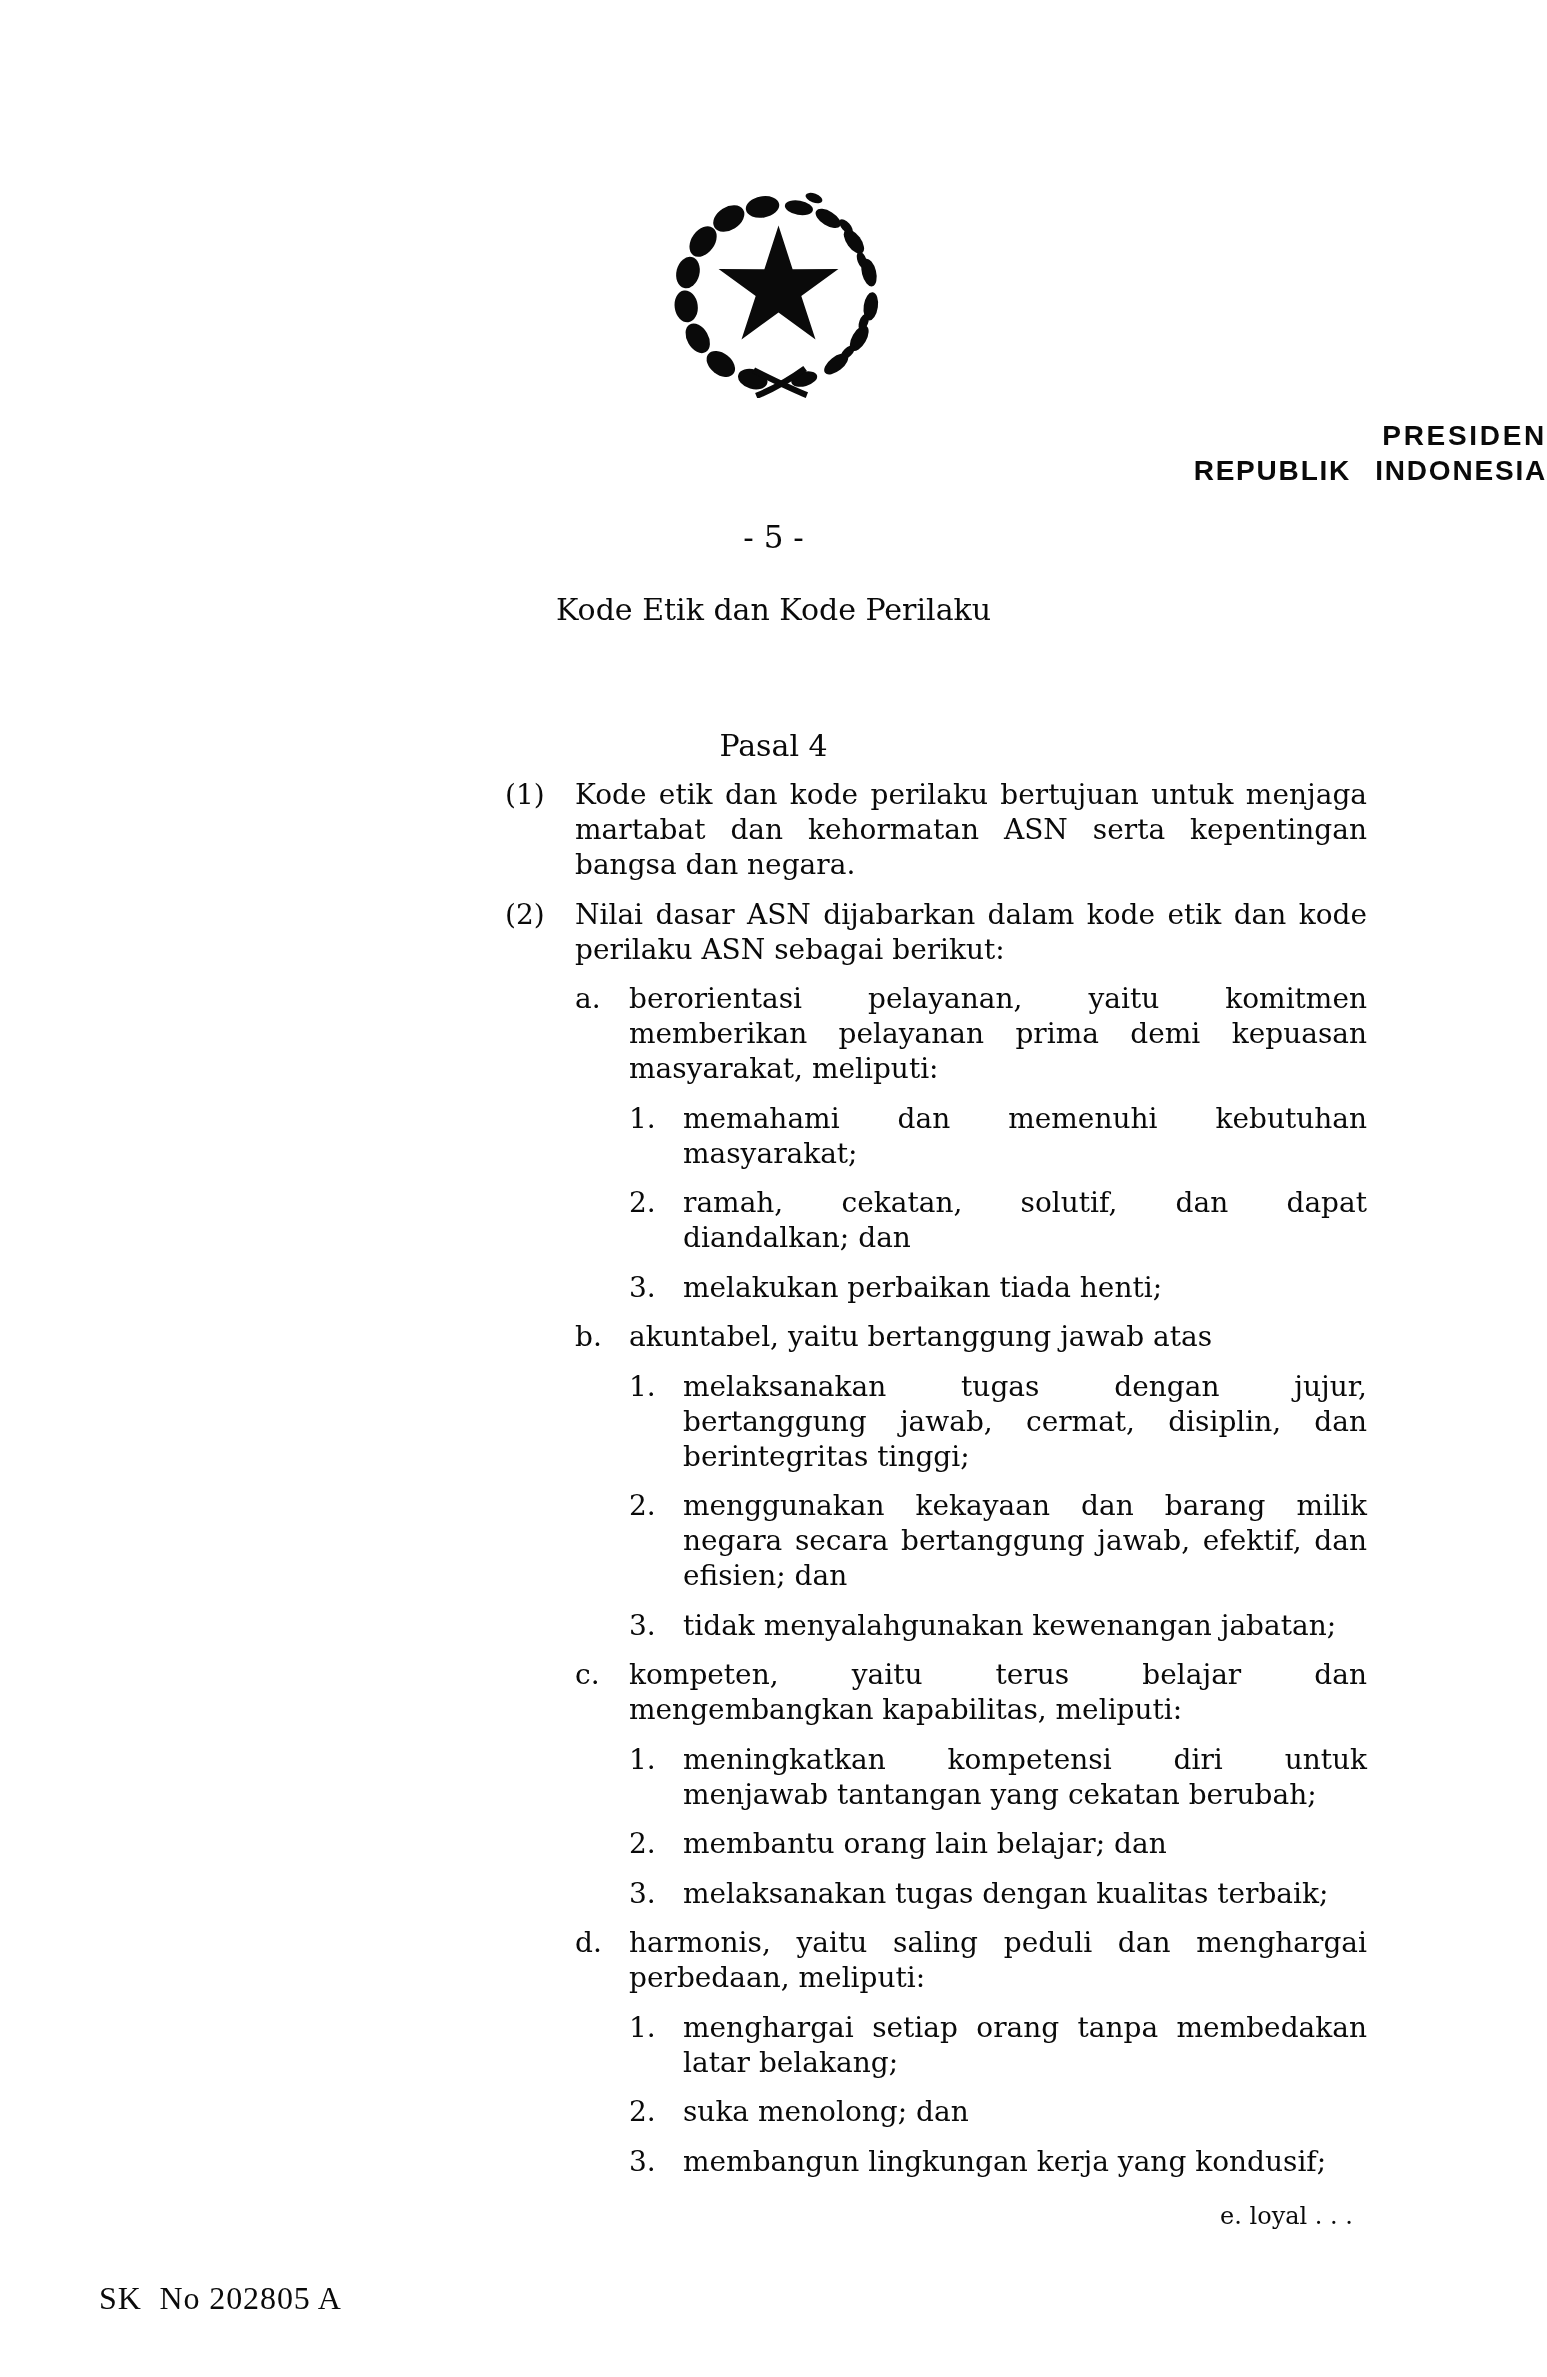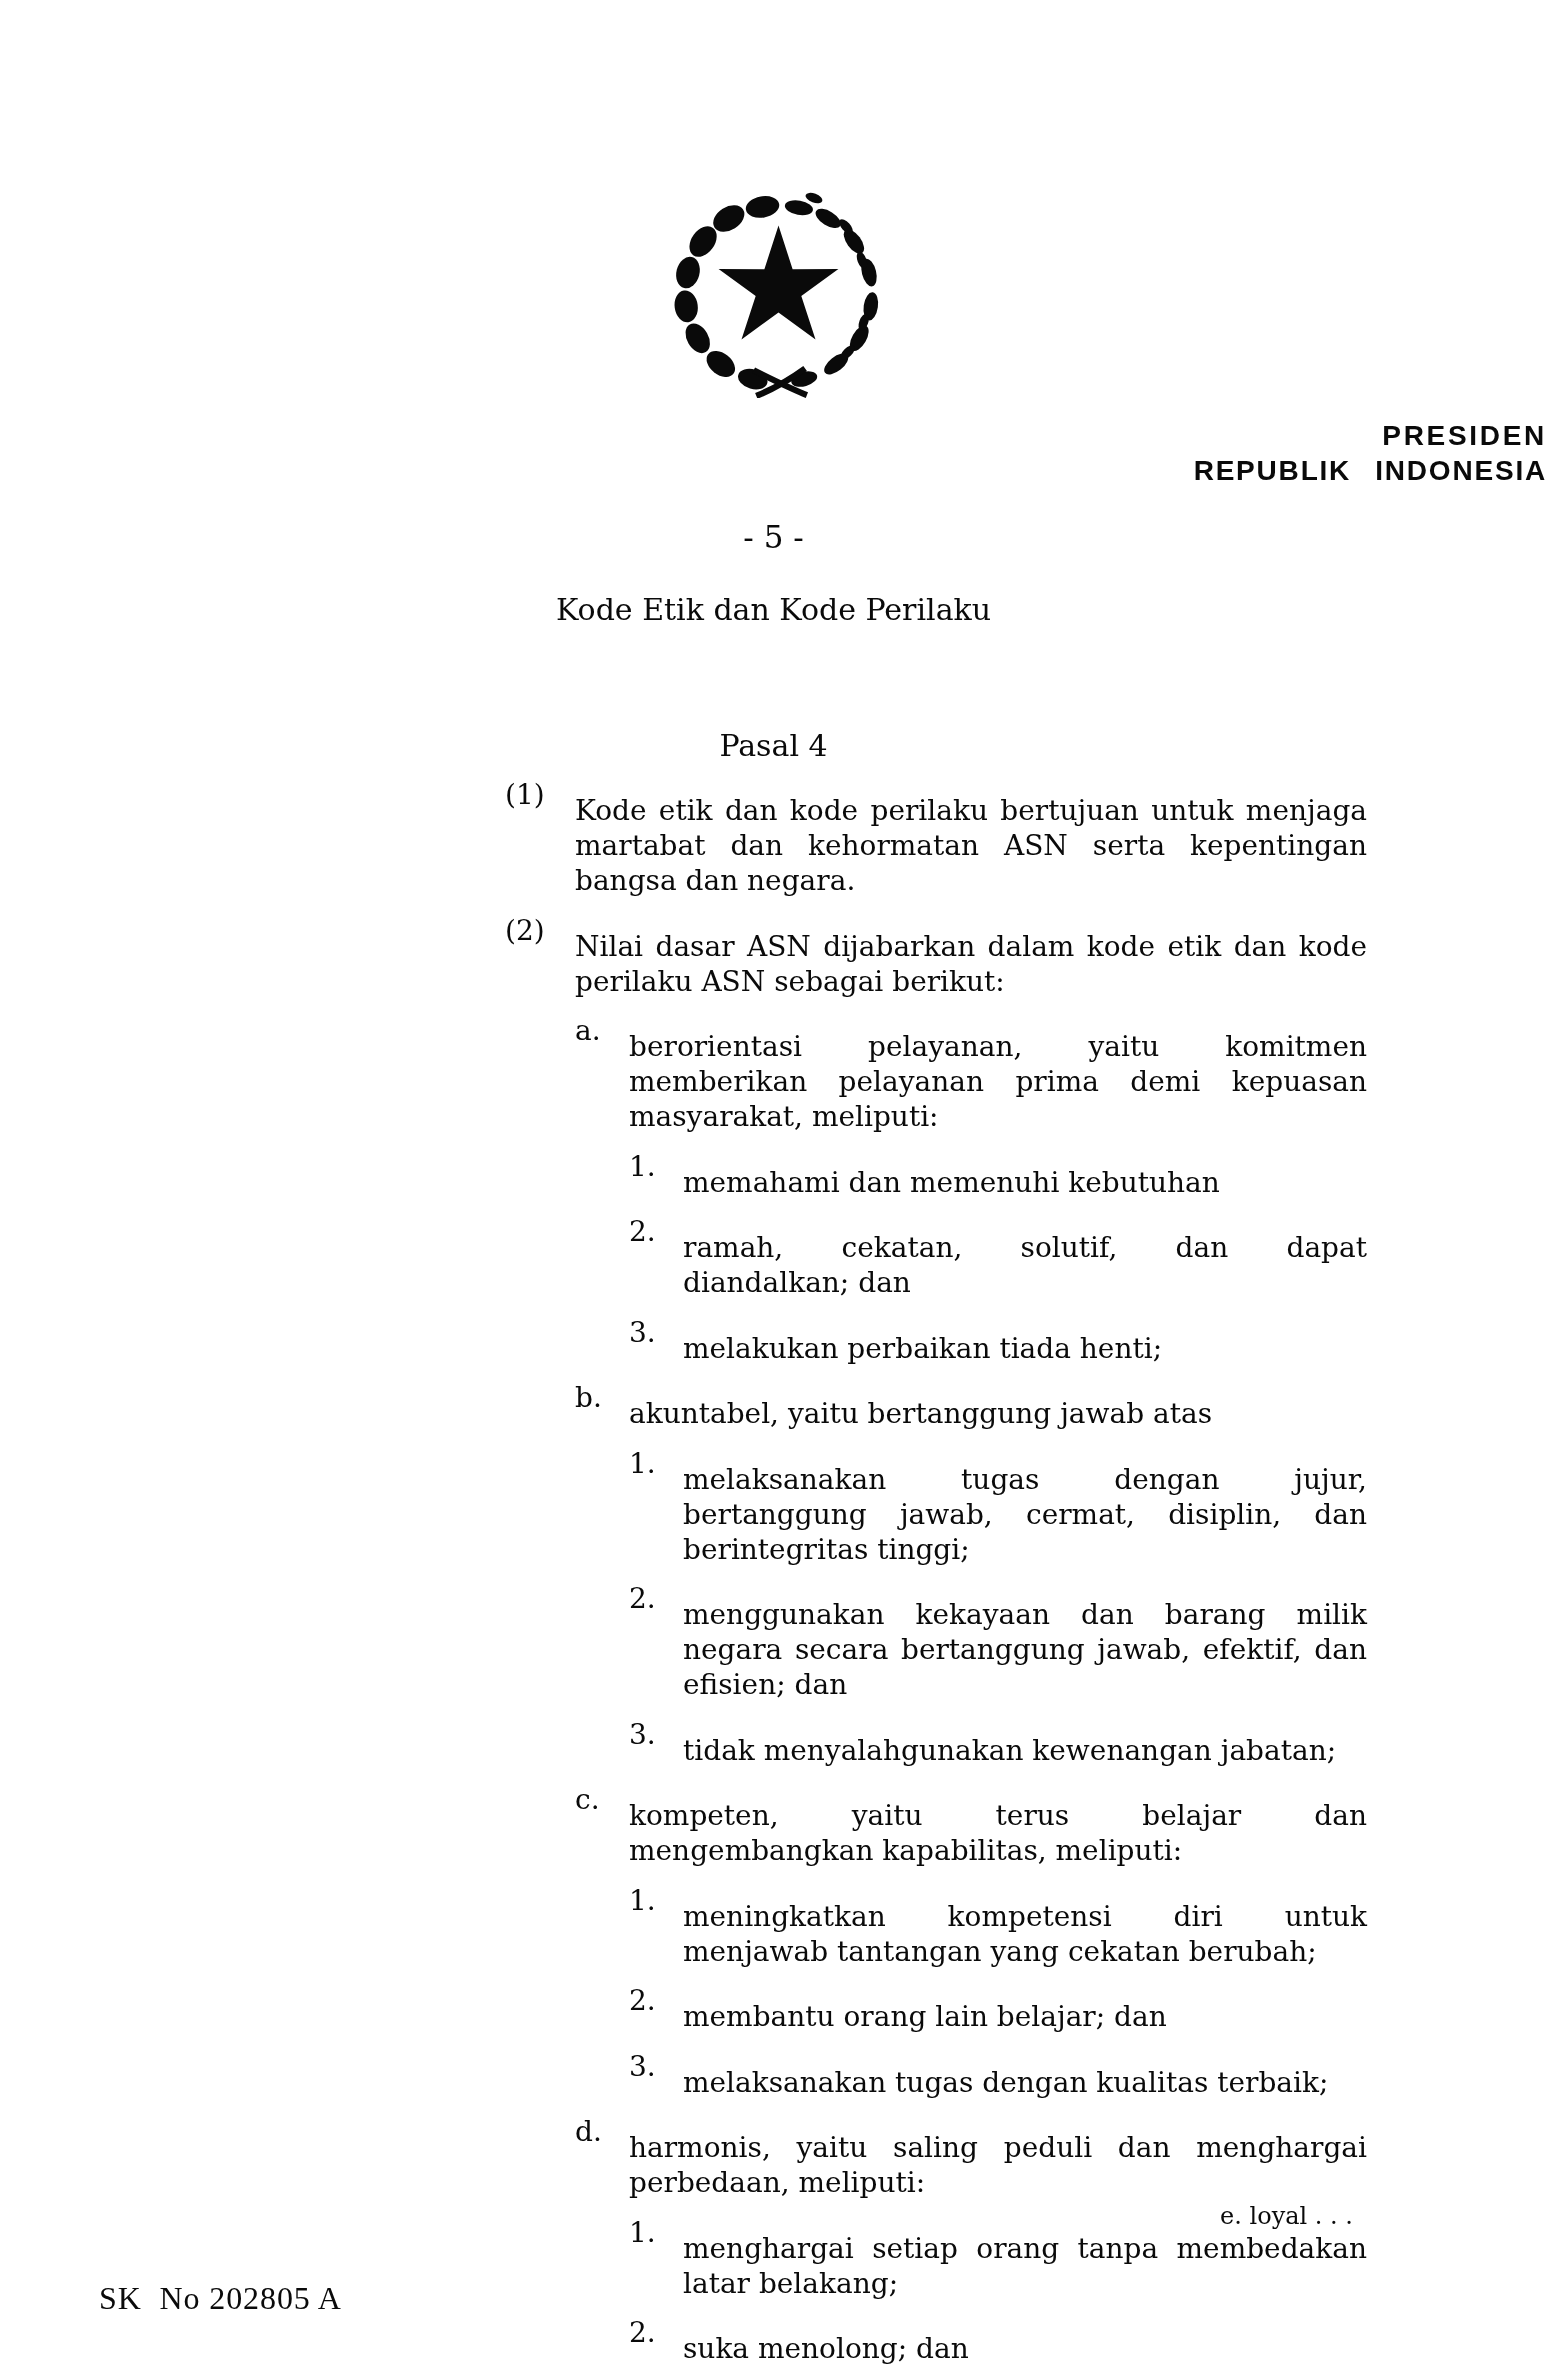--- a/index.html
+++ b/index.html
@@ -36,21 +36,21 @@
   .content{
     position:absolute;left:505px;top:777px;width:862px;
     font-size:28px;line-height:35px;
   }
   .clause{display:flex;margin-top:14.5px;}
   .content > .clause:first-child{margin-top:0;}
   .marker{flex-shrink:0;}
   .lvl1 > .marker{flex:0 0 70px;}
   .lvla > .marker{flex:0 0 54px;}
   .lvlp > .marker{flex:0 0 54px;}
-  .cbody{flex:1;min-width:0;margin-top:16px;}
+  .cbody{flex:1;min-width:0;}
   .ln{text-align:justify;text-align-last:justify;}
   .para .ln:last-child{text-align-last:left;}
   .catchword{
     position:absolute;left:505px;top:2199px;width:848px;
     text-align:right;font-size:24px;line-height:35px;white-space:pre;
   }
   .footer{
     position:absolute;left:99px;top:2280px;
     font-family:Liberation Serif, serif;
     font-size:32px;line-height:36px;white-space:pre;letter-spacing:0.9px;
@@ -135,20 +135,21 @@
               <div class="para">
                 <div class="ln">berorientasi pelayanan, yaitu komitmen</div>
                 <div class="ln">memberikan pelayanan prima demi kepuasan</div>
                 <div class="ln">masyarakat, meliputi:</div>
               </div>
               <div class="clause lvlp">
                 <div class="marker">1.</div>
                 <div class="cbody">
                   <div class="para">
                     <div class="ln">memahami dan memenuhi kebutuhan</div>
+                    <div class="ln">masyarakat;</div>
                   </div>
                 </div>
               </div>
               <div class="clause lvlp">
                 <div class="marker">2.</div>
                 <div class="cbody">
                   <div class="para">
                     <div class="ln">ramah, cekatan, solutif, dan dapat</div>
                     <div class="ln">diandalkan; dan</div>
                   </div>

